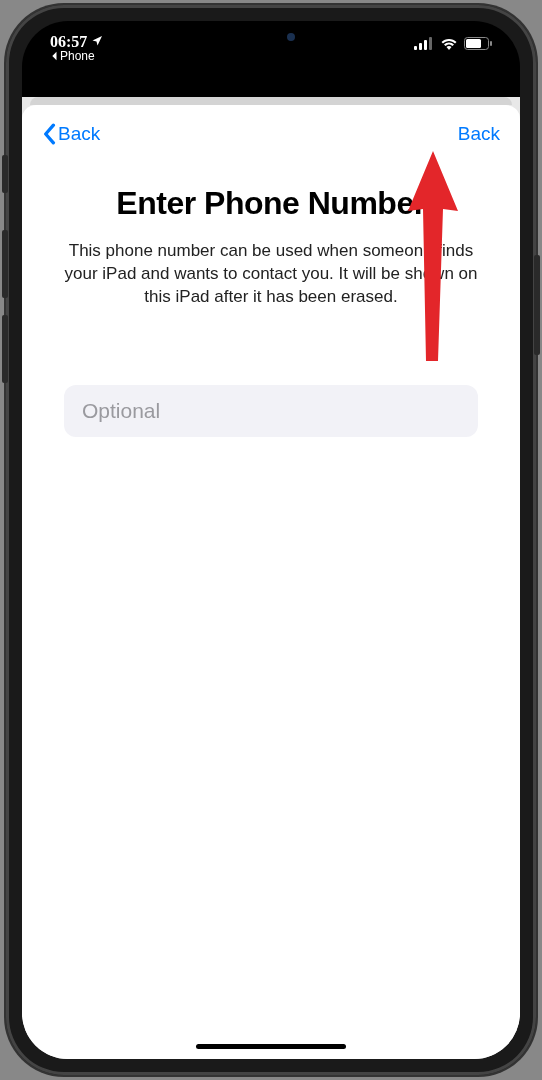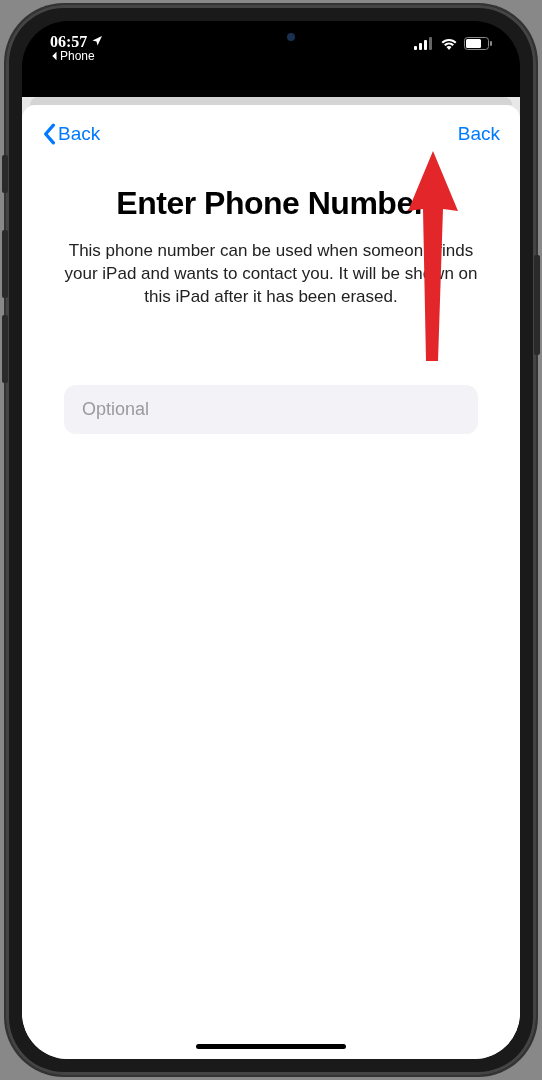--- a/index.html
+++ b/index.html
@@ -186,21 +186,21 @@
       text-transform: uppercase;
       padding-left: 20px;
       margin-bottom: 8px;
     }
     .text-input {
       width: 100%;
       background: #F2F2F7;
       border: none;
       border-radius: 12px;
       padding: 14px 18px;
-      font-size: 18px;
+      font-size: 21px;
       color: #000;
       outline: none;
     }
     .text-input::placeholder {
       color: #9a9a9f;
     }
     .home-indicator {
       position: absolute;
       bottom: 10px;
       left: 50%;

